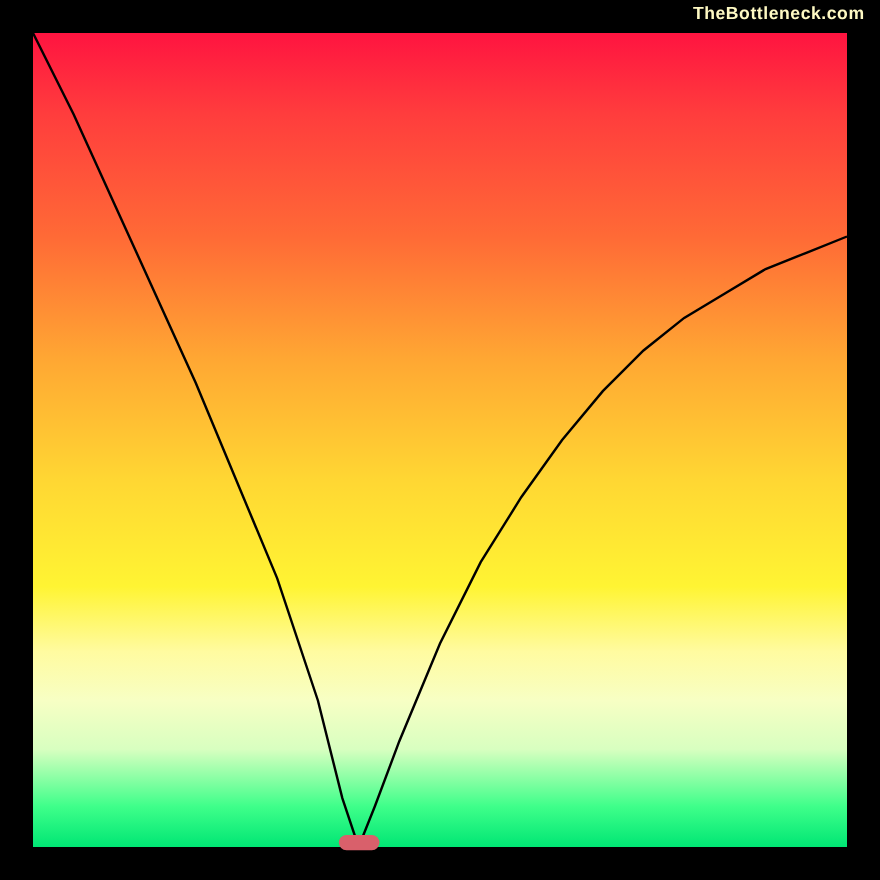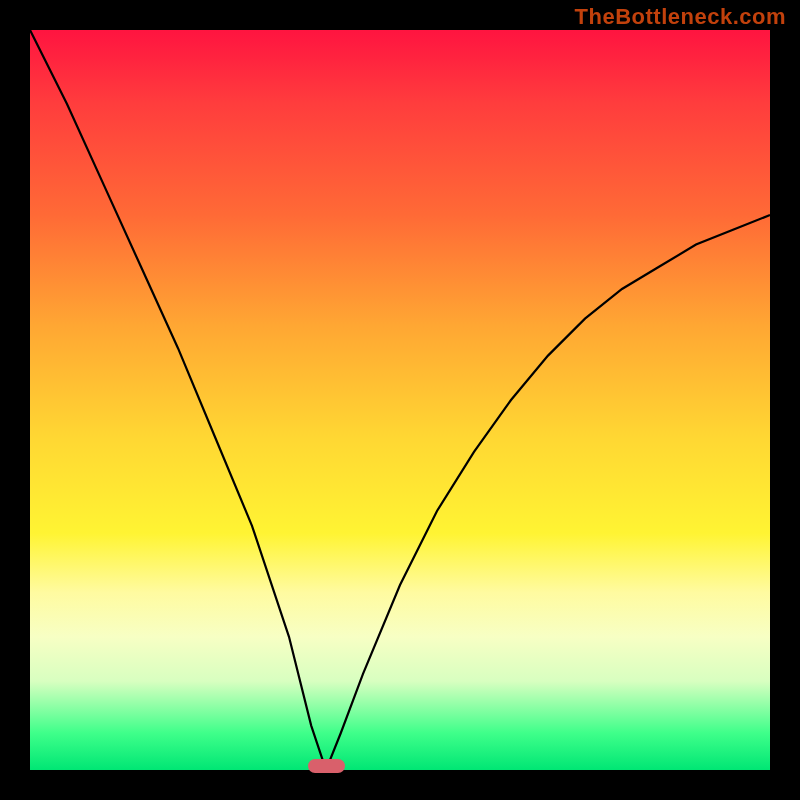--- a/index.html
+++ b/index.html
@@ -37,23 +37,23 @@
       #f7ffc4 82%,
       #d8ffc0 88%,
       #3fff8a 95%,
       #00e674 100%
     );
   }
   .watermark {
     position: absolute;
     top: 4px;
     right: 14px;
-    font-size: 22px;
+    font-size: 16px;
     font-weight: 600;
-    color: #c2410c;
+    color: #fef9c3;
     letter-spacing: 0.5px;
   }
   svg.curve {
     position: absolute;
     top: 0;
     left: 0;
     width: 740px;
     height: 740px;
     overflow: visible;
   }

